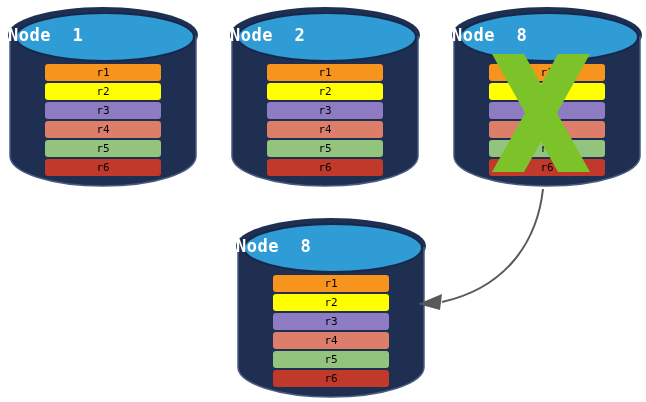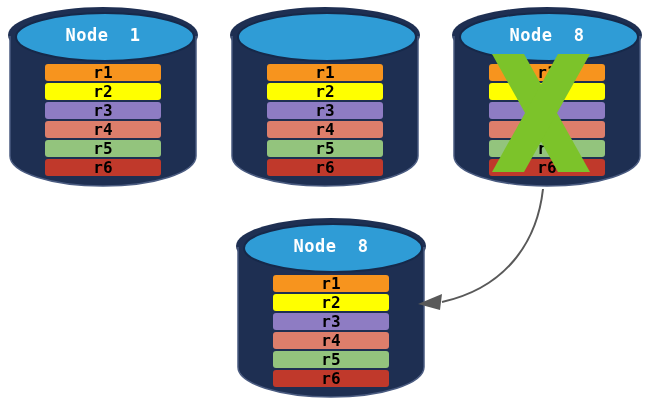--- a/index.html
+++ b/index.html
@@ -7,27 +7,27 @@
     position:relative;width:646px;height:402px;background:#ffffff;overflow:hidden;
     font-family:"DejaVu Sans Mono","Liberation Mono",monospace;
   }
   .node{position:absolute;width:190px;height:184px;}
   .cyl{position:absolute;left:0;top:0;width:190px;height:184px;z-index:1;}
   .cyl .rim{fill:var(--cyl-body,#1E2F52);}
   .cyl .body{fill:var(--cyl-body,#1E2F52);stroke:var(--cyl-edge,#4A5B80);stroke-width:1.5;}
   .cyl .top{fill:var(--cyl-top,#2F9CD6);stroke:var(--cyl-stroke,#16294A);stroke-width:2;}
   .nlabel{
     position:absolute;left:0;top:19px;width:100%;z-index:2;
-    text-align:center;font-size:17px;font-weight:bold;line-height:20px;
+    font-size:17px;font-weight:bold;line-height:20px;
     color:var(--label-color,#FFFFFF);white-space:pre;letter-spacing:0.5px;
   }
   .rows{position:absolute;left:37px;top:58px;width:116px;z-index:2;}
   .row{
     height:17px;margin-bottom:2px;border-radius:3px;
-    text-align:center;font-size:16px;font-weight:bold;line-height:17px;
+    text-align:center;font-size:11px;font-weight:normal;line-height:17px;
     color:var(--row-label,#000000);
   }
   .xmark{position:absolute;left:38px;top:42px;width:102px;height:130px;z-index:3;}
   .xmark polygon{fill:var(--x-color,#7CC32A);}
   .arrow{position:absolute;left:410px;top:183px;width:140px;height:130px;z-index:4;}
   .arrow path{fill:none;stroke:var(--arrow-color,#595959);stroke-width:2;}
   .arrow polygon{fill:var(--arrow-color,#595959);}
 </style>
 </head>
 <body>
@@ -50,20 +50,21 @@
       <div class="row" style="background: rgb(192, 57, 43);">r6</div>
     </div>
   </div>
 
   <div class="node" style="left:230px;top:6px;">
     <svg class="cyl" viewBox="0 0 190 184">
       <ellipse class="rim" cx="95" cy="29" rx="95" ry="28"></ellipse>
       <path class="body" d="M2,30 V150 a93,30 0 0 0 186,0 V30"></path>
       <ellipse class="top" cx="97" cy="31" rx="89" ry="24"></ellipse>
     </svg>
+    <div class="nlabel">Node  2</div>
     <div class="rows">
       <div class="row" style="background: rgb(247, 148, 30);">r1</div>
       <div class="row" style="background: rgb(255, 255, 0);">r2</div>
       <div class="row" style="background: rgb(142, 124, 195);">r3</div>
       <div class="row" style="background: rgb(221, 126, 107);">r4</div>
       <div class="row" style="background: rgb(147, 196, 125);">r5</div>
       <div class="row" style="background: rgb(192, 57, 43);">r6</div>
     </div>
   </div>
 

